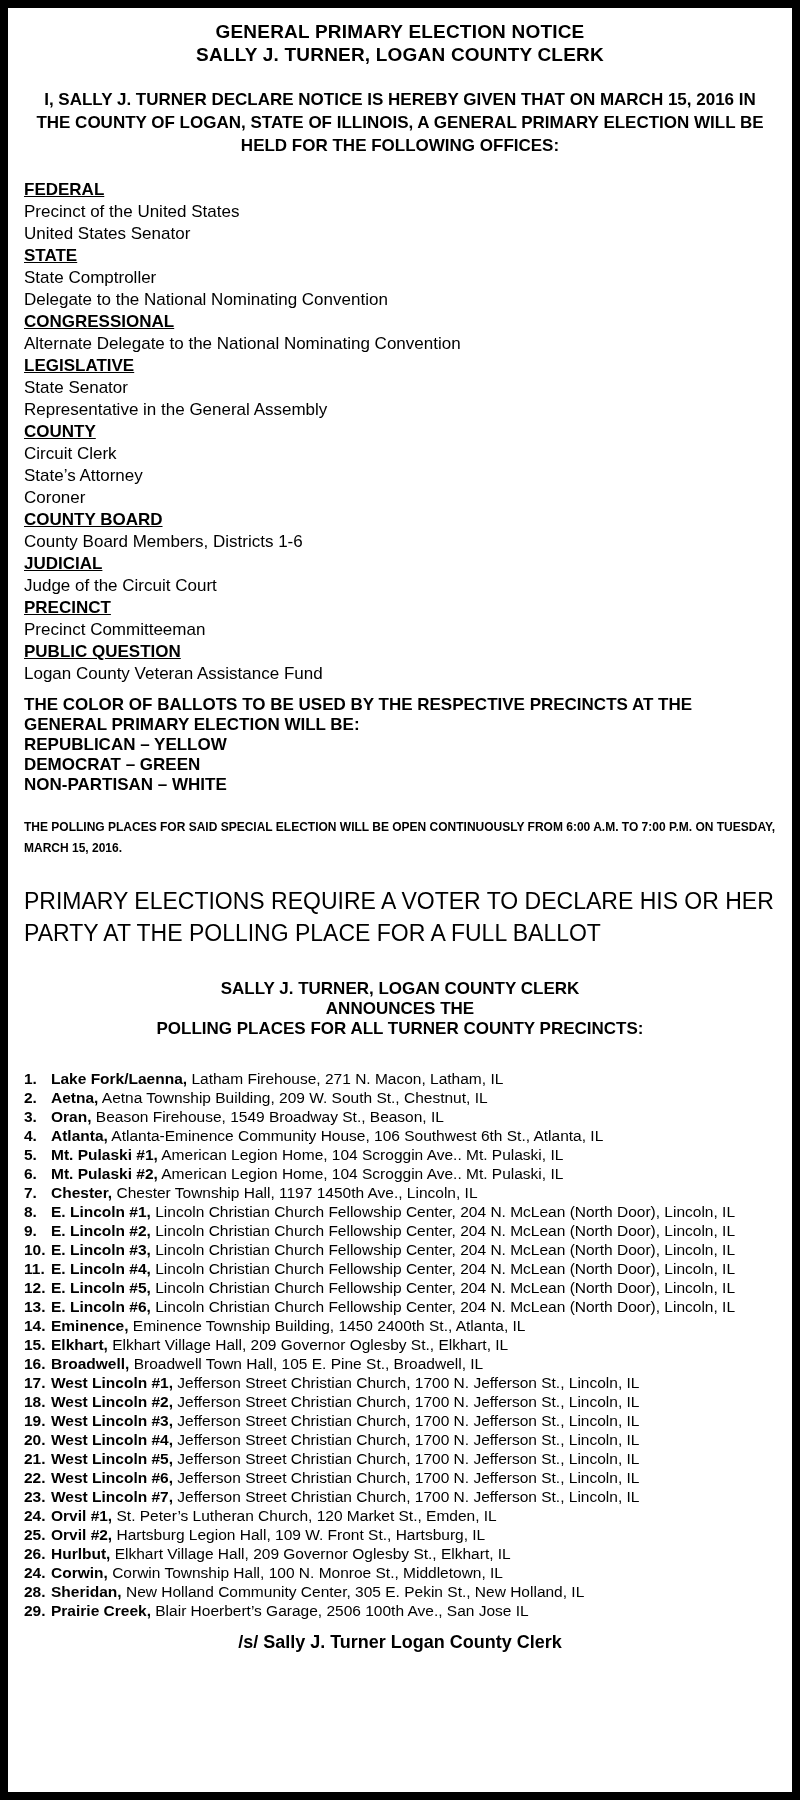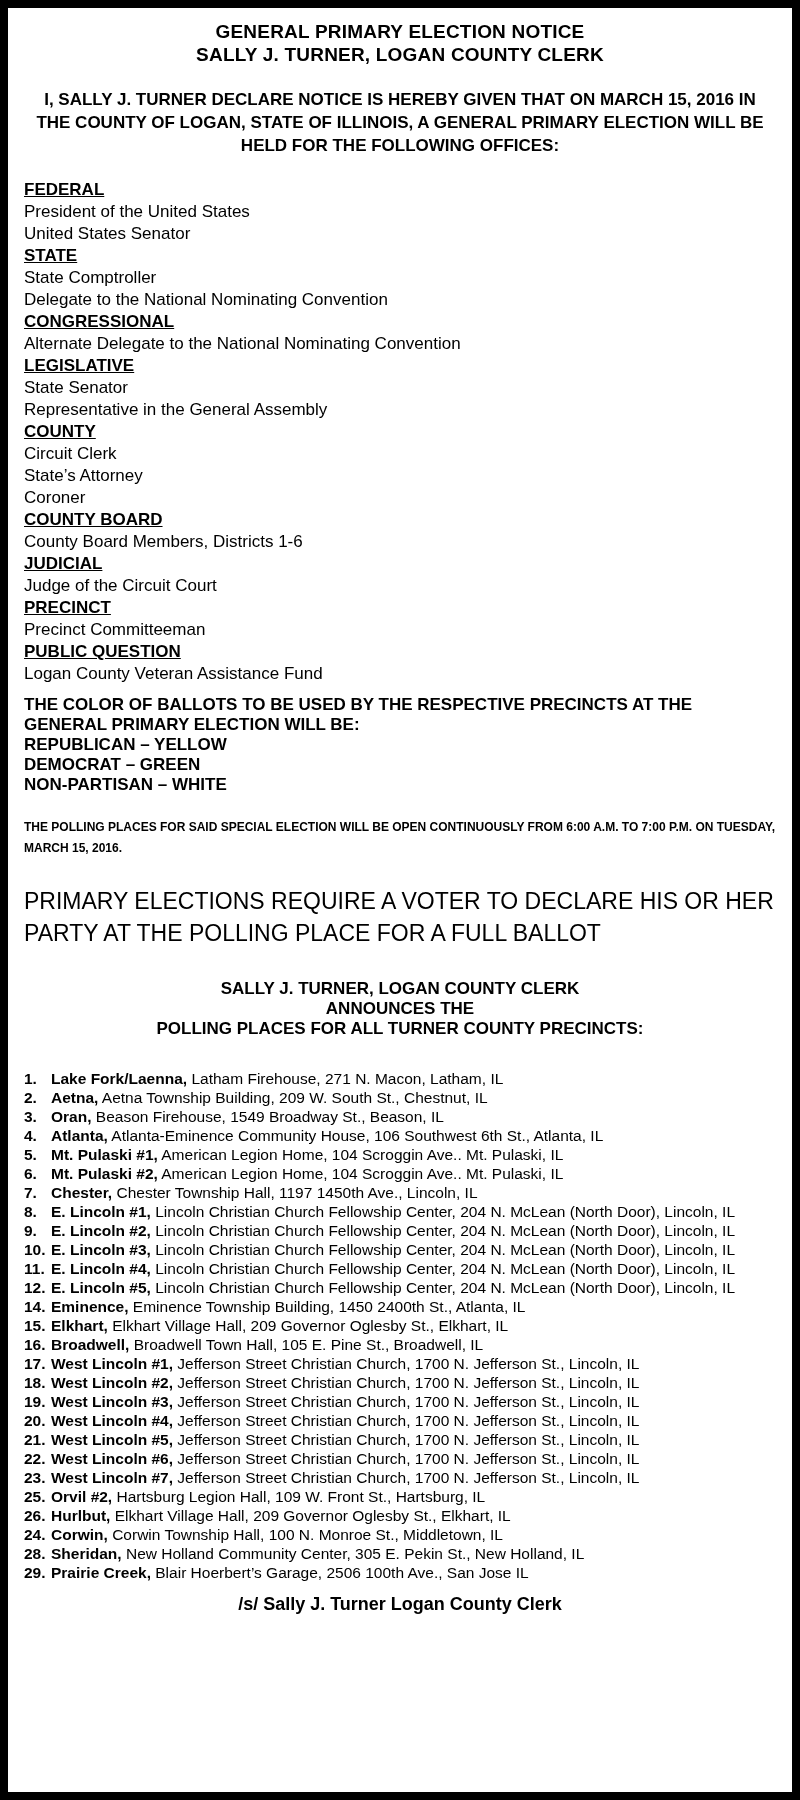--- a/index.html
+++ b/index.html
@@ -95,21 +95,21 @@
 
   <div class="title-block">
     <div class="title-line">GENERAL PRIMARY ELECTION NOTICE</div>
     <div class="title-line">SALLY J. TURNER, LOGAN COUNTY CLERK</div>
   </div>
 
   <div class="intro">I, SALLY J. TURNER DECLARE NOTICE IS HEREBY GIVEN THAT ON MARCH 15, 2016 IN THE COUNTY OF LOGAN, STATE OF ILLINOIS, A GENERAL PRIMARY ELECTION WILL BE HELD FOR THE FOLLOWING OFFICES:</div>
 
   <div class="offices">
       <div class="office-header">FEDERAL</div>
-      <div class="office-item">President of the United States</div>
+      <div class="office-item">Precinct of the United States</div>
       <div class="office-item">United States Senator</div>
       <div class="office-header">STATE</div>
       <div class="office-item">State Comptroller</div>
       <div class="office-item">Delegate to the National Nominating Convention</div>
       <div class="office-header">CONGRESSIONAL</div>
       <div class="office-item">Alternate Delegate to the National Nominating Convention</div>
       <div class="office-header">LEGISLATIVE</div>
       <div class="office-item">State Senator</div>
       <div class="office-item">Representative in the General Assembly</div>
       <div class="office-header">COUNTY</div>
@@ -151,30 +151,32 @@
       <div class="precinct"><span class="pnum">3.</span><span class="pname">Oran,</span> <span class="ploc">Beason Firehouse, 1549 Broadway St., Beason, IL</span></div>
       <div class="precinct"><span class="pnum">4.</span><span class="pname">Atlanta,</span> <span class="ploc">Atlanta-Eminence Community House, 106 Southwest 6th St., Atlanta, IL</span></div>
       <div class="precinct"><span class="pnum">5.</span><span class="pname">Mt. Pulaski #1,</span> <span class="ploc">American Legion Home, 104 Scroggin Ave.. Mt. Pulaski, IL</span></div>
       <div class="precinct"><span class="pnum">6.</span><span class="pname">Mt. Pulaski #2,</span> <span class="ploc">American Legion Home, 104 Scroggin Ave.. Mt. Pulaski, IL</span></div>
       <div class="precinct"><span class="pnum">7.</span><span class="pname">Chester,</span> <span class="ploc">Chester Township Hall, 1197 1450th Ave., Lincoln, IL</span></div>
       <div class="precinct"><span class="pnum">8.</span><span class="pname">E. Lincoln #1,</span> <span class="ploc">Lincoln Christian Church Fellowship Center, 204 N. McLean (North Door), Lincoln, IL</span></div>
       <div class="precinct"><span class="pnum">9.</span><span class="pname">E. Lincoln #2,</span> <span class="ploc">Lincoln Christian Church Fellowship Center, 204 N. McLean (North Door), Lincoln, IL</span></div>
       <div class="precinct"><span class="pnum">10.</span><span class="pname">E. Lincoln #3,</span> <span class="ploc">Lincoln Christian Church Fellowship Center, 204 N. McLean (North Door), Lincoln, IL</span></div>
       <div class="precinct"><span class="pnum">11.</span><span class="pname">E. Lincoln #4,</span> <span class="ploc">Lincoln Christian Church Fellowship Center, 204 N. McLean (North Door), Lincoln, IL</span></div>
       <div class="precinct"><span class="pnum">12.</span><span class="pname">E. Lincoln #5,</span> <span class="ploc">Lincoln Christian Church Fellowship Center, 204 N. McLean (North Door), Lincoln, IL</span></div>
+      <div class="precinct"><span class="pnum">13.</span><span class="pname">E. Lincoln #6,</span> <span class="ploc">Lincoln Christian Church Fellowship Center, 204 N. McLean (North Door), Lincoln, IL</span></div>
       <div class="precinct"><span class="pnum">14.</span><span class="pname">Eminence,</span> <span class="ploc">Eminence Township Building, 1450 2400th St., Atlanta, IL</span></div>
       <div class="precinct"><span class="pnum">15.</span><span class="pname">Elkhart,</span> <span class="ploc">Elkhart Village Hall, 209 Governor Oglesby St., Elkhart, IL</span></div>
       <div class="precinct"><span class="pnum">16.</span><span class="pname">Broadwell,</span> <span class="ploc">Broadwell Town Hall, 105 E. Pine St., Broadwell, IL</span></div>
       <div class="precinct"><span class="pnum">17.</span><span class="pname">West Lincoln #1,</span> <span class="ploc">Jefferson Street Christian Church, 1700 N. Jefferson St., Lincoln, IL</span></div>
       <div class="precinct"><span class="pnum">18.</span><span class="pname">West Lincoln #2,</span> <span class="ploc">Jefferson Street Christian Church, 1700 N. Jefferson St., Lincoln, IL</span></div>
       <div class="precinct"><span class="pnum">19.</span><span class="pname">West Lincoln #3,</span> <span class="ploc">Jefferson Street Christian Church, 1700 N. Jefferson St., Lincoln, IL</span></div>
       <div class="precinct"><span class="pnum">20.</span><span class="pname">West Lincoln #4,</span> <span class="ploc">Jefferson Street Christian Church, 1700 N. Jefferson St., Lincoln, IL</span></div>
       <div class="precinct"><span class="pnum">21.</span><span class="pname">West Lincoln #5,</span> <span class="ploc">Jefferson Street Christian Church, 1700 N. Jefferson St., Lincoln, IL</span></div>
       <div class="precinct"><span class="pnum">22.</span><span class="pname">West Lincoln #6,</span> <span class="ploc">Jefferson Street Christian Church, 1700 N. Jefferson St., Lincoln, IL</span></div>
       <div class="precinct"><span class="pnum">23.</span><span class="pname">West Lincoln #7,</span> <span class="ploc">Jefferson Street Christian Church, 1700 N. Jefferson St., Lincoln, IL</span></div>
+      <div class="precinct"><span class="pnum">24.</span><span class="pname">Orvil #1,</span> <span class="ploc">St. Peter’s Lutheran Church, 120 Market St., Emden, IL</span></div>
       <div class="precinct"><span class="pnum">25.</span><span class="pname">Orvil #2,</span> <span class="ploc">Hartsburg Legion Hall, 109 W. Front St., Hartsburg, IL</span></div>
       <div class="precinct"><span class="pnum">26.</span><span class="pname">Hurlbut,</span> <span class="ploc">Elkhart Village Hall, 209 Governor Oglesby St., Elkhart, IL</span></div>
       <div class="precinct"><span class="pnum">24.</span><span class="pname">Corwin,</span> <span class="ploc">Corwin Township Hall, 100 N. Monroe St., Middletown, IL</span></div>
       <div class="precinct"><span class="pnum">28.</span><span class="pname">Sheridan,</span> <span class="ploc">New Holland Community Center, 305 E. Pekin St., New Holland, IL</span></div>
       <div class="precinct"><span class="pnum">29.</span><span class="pname">Prairie Creek,</span> <span class="ploc">Blair Hoerbert’s Garage, 2506 100th Ave., San Jose IL</span></div>
     </div>
 
   <div class="signature">/s/ Sally J. Turner Logan County Clerk</div>
 
 </div>

